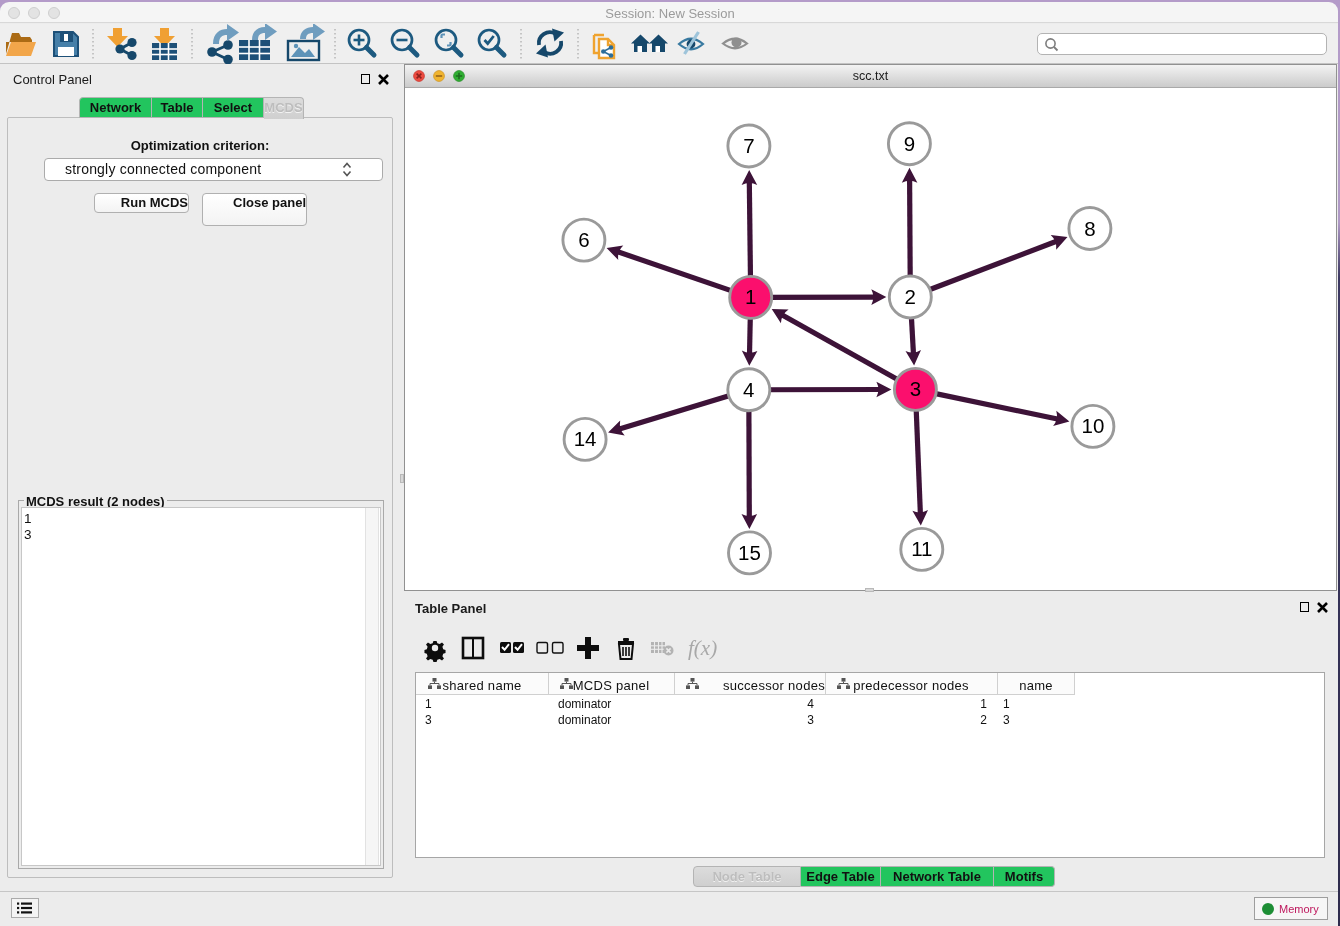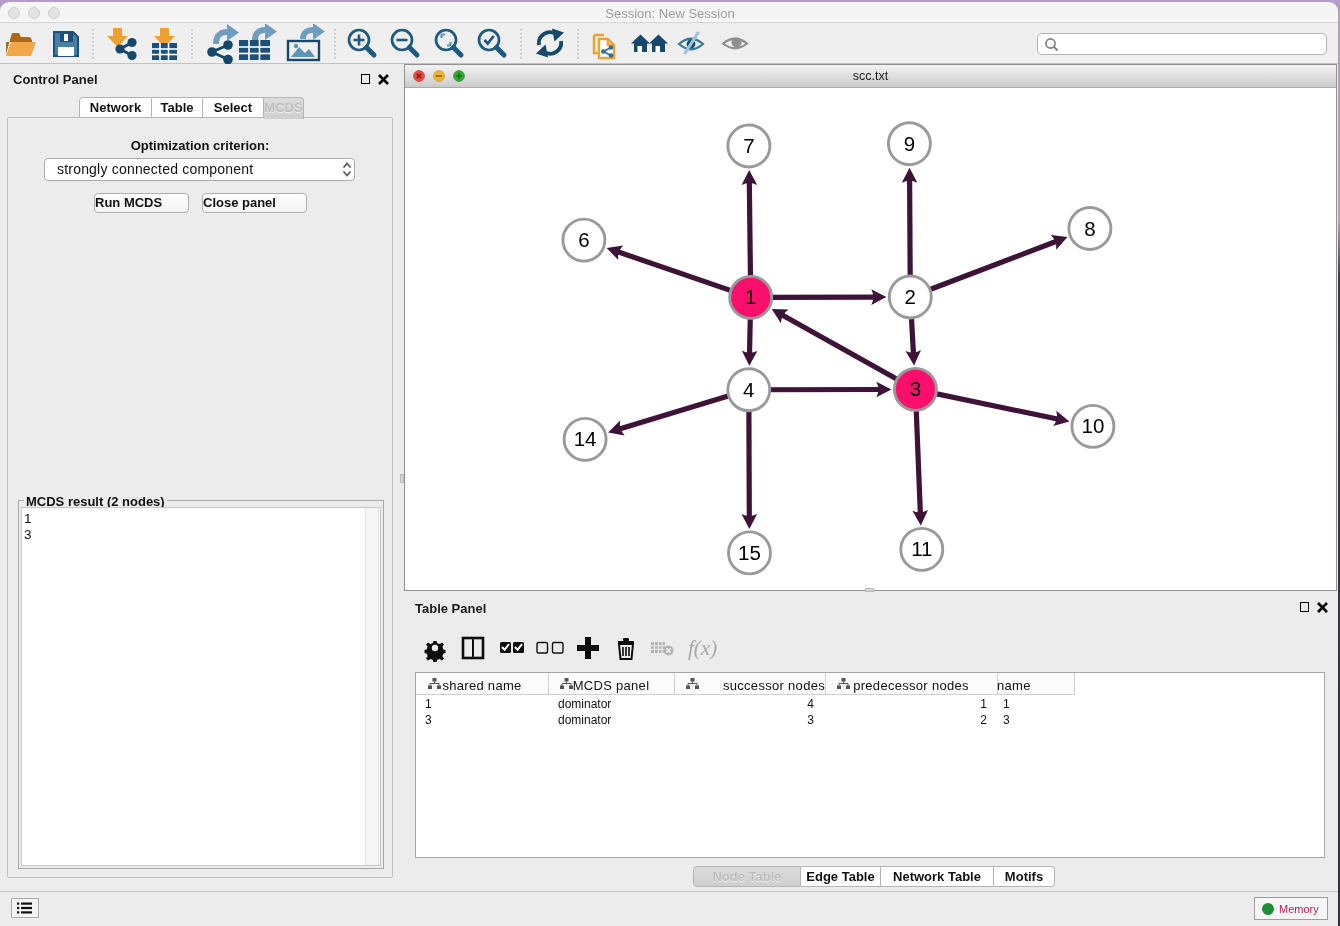--- a/index.html
+++ b/index.html
@@ -1,20 +1,20 @@
 <!DOCTYPE html>
 <html><head><meta charset="utf-8"><style>
 *{margin:0;padding:0;box-sizing:border-box}
 html,body{width:1340px;height:926px;overflow:hidden}
 body{font-family:"Liberation Sans",sans-serif;background:#ececec;position:relative}
 .abs{position:absolute}
 .tl{border-radius:50%;background:#e3e3e3;border:1px solid #cfcfcf;width:12px;height:12px;position:absolute;top:7px}
-.tab{display:inline-block;height:21px;line-height:20px;background:#ffffff;border:1px solid #b4b4b4;border-left:none;font-size:13px;color:#111;text-align:center;vertical-align:top}
+.tab{display:inline-block;height:21px;line-height:20px;background:#22c55e;border:1px solid #b4b4b4;border-left:none;font-size:13px;color:#111;text-align:center;vertical-align:top}
 .tabsel{background:linear-gradient(#dcdcdc,#cfcfcf);color:#bdbdbd;text-shadow:0 1px 0 #f2f2f2}
-.btn{position:absolute;background:linear-gradient(#ffffff,#f3f3f3);border:1px solid #b0b0b0;border-radius:4px;font-size:13px;color:#111;text-align:left}
+.btn{position:absolute;background:linear-gradient(#ffffff,#f3f3f3);border:1px solid #b0b0b0;border-radius:4px;font-size:13px;color:#111;text-align:right}
 </style></head><body>
 
 <div class="abs" style="left:0;top:0;width:1340px;height:14px;background:#b49bc9"></div>
 <div class="abs" style="right:0;top:0;width:2px;height:926px;background:linear-gradient(#b49bc9 0%,#af99c6 24%,#3c3862 30%,#2e2b4c 100%)"></div>
 
 <div class="abs" style="left:0;top:2px;width:1338px;height:21px;background:#f5f5f5;border-radius:9px 9px 0 0;border-bottom:1px solid #d8d8d8"></div>
 <div class="tl" style="left:8px"></div>
 <div class="tl" style="left:28px"></div>
 <div class="tl" style="left:48px"></div>
 <div class="abs" style="left:0;top:6px;width:1340px;text-align:center;font-size:13px;color:#9b9b9b">Session: New Session</div>
@@ -153,40 +153,40 @@
 </g>
 </g>
 </svg>
 
 <div class="abs" style="left:1037px;top:33px;width:290px;height:22px;background:#fff;border:1px solid #b3b3b3;border-radius:5px"></div>
 <svg class="abs" style="left:1044px;top:37px" width="16" height="16">
     <circle cx="6.5" cy="6.5" r="4.6" fill="none" stroke="#7d7d7d" stroke-width="1.6"></circle>
     <line x1="10" y1="10" x2="13.5" y2="13.5" stroke="#7d7d7d" stroke-width="1.8"></line>
   </svg>
 
-<div class="abs" style="left:13px;top:72px;font-size:13px;font-weight:bold;color:#1a1a1a">Control Panel</div>
+<div class="abs" style="left:13px;top:72px;font-size:13px;font-weight:normal;color:#1a1a1a">Control Panel</div>
 <div class="abs" style="left:361px;top:74px;width:9px;height:10px;border:1.6px solid #000"></div>
 <svg class="abs" style="left:377px;top:73px" width="13" height="13">
     <path d="M2,2 L11,11 M11,2 L2,11" stroke="#000" stroke-width="2.6"></path>
   </svg>
 
 <div class="abs" style="left:7px;top:117px;width:386px;height:761px;border:1px solid #bdbdbd;border-radius:2px;background:#ececec"></div>
 
 <div class="abs" style="left:79px;top:97px;height:21px;font-weight:bold">
 <span class="tab" style="width:73px;border-left:1px solid #b4b4b4;border-radius:4px 0 0 0">Network</span><span class="tab" style="width:51px">Table</span><span class="tab" style="width:61px">Select</span><span class="tab tabsel" style="width:40px;height:22px;border-bottom:none;border-radius:0 4px 0 0">MCDS</span>
 </div>
 <div class="abs" style="left:40px;top:138px;width:320px;text-align:center;font-size:13px;font-weight:bold;color:#111">Optimization criterion:</div>
 
-<div class="abs" style="left:44px;top:158px;width:311px;height:23px;background:#fff;border:1px solid #ababab;border-radius:4px;font-size:13px;color:#111;line-height:21px;padding-left:12px;font-size:14px;letter-spacing:0.2px">strongly connected component</div>
+<div class="abs" style="left:44px;top:158px;width:339px;height:23px;background:#fff;border:1px solid #ababab;border-radius:4px;font-size:13px;color:#111;line-height:21px;padding-left:20px;font-size:14px;letter-spacing:0.2px">strongly connected component</div>
 <svg class="abs" style="left:341px;top:162px" width="12" height="15">
     <path d="M2.5,5.5 L6,1.5 L9.5,5.5" fill="none" stroke="#555" stroke-width="1.6"></path>
     <path d="M2.5,9.5 L6,13.5 L9.5,9.5" fill="none" stroke="#555" stroke-width="1.6"></path>
   </svg>
 <div class="btn" style="left:94px;top:193px;width:95px;height:20px;line-height:18px;font-weight:bold">Run MCDS</div>
-<div class="btn" style="left:202px;top:193px;width:105px;height:20px;line-height:18px;font-weight:bold">Close panel</div>
+<div class="btn" style="left:202px;top:193px;width:105px;height:33px;line-height:18px;font-weight:bold">Close panel</div>
 
 <div class="abs" style="left:18px;top:500px;width:366px;height:369px;border:1px solid #a9a9a9"></div>
 <div class="abs" style="left:24px;top:494px;background:#ececec;padding:0 2px;font-size:13px;font-weight:bold;color:#111">MCDS result (2 nodes)</div>
 <div class="abs" style="left:21px;top:507px;width:360px;height:359px;background:#fff;border:1px solid #c7c7c7"></div>
 <div class="abs" style="left:365px;top:508px;width:14px;height:357px;background:#f6f6f6;border-left:1px solid #e2e2e2;border-right:1px solid #e2e2e2"></div>
 <div class="abs" style="left:24px;top:511px;font-size:13.5px;color:#111;line-height:16px">1<br>3</div>
 
 <div class="abs" style="left:404px;top:64px;width:933px;height:527px;border:1.5px solid #919191;background:#fff"></div>
 <div class="abs" style="left:405px;top:65px;width:931px;height:23px;background:linear-gradient(#f3f3f3,#cbcbcb);border-bottom:1px solid #a9a9a9"></div>
 <div class="abs" style="left:405px;top:69px;width:931px;text-align:center;font-size:12.5px;color:#1a1a1a">scc.txt</div>
@@ -352,21 +352,21 @@
 <div class="abs" style="left:825px;top:678px;width:172px;text-align:center;font-size:13px;letter-spacing:0.3px;color:#111">predecessor nodes</div>
 <svg class="abs" style="left:837px;top:678px" width="14" height="12">
     <g fill="#555">
       <rect x="4.5" y="0" width="4" height="3.6"></rect>
       <rect x="0" y="7.4" width="4" height="3.6"></rect>
       <rect x="9" y="7.4" width="4" height="3.6"></rect>
     </g>
     <path d="M6.5,3.6 V5.5 M2,7.4 V5.5 H11 V7.4" stroke="#555" stroke-width="1" fill="none"></path>
   </svg>
 <div class="abs" style="left:997px;top:673px;width:1px;height:22px;background:#d0d0d0"></div>
-<div class="abs" style="left:997px;top:678px;width:78px;text-align:left;font-size:13px;letter-spacing:0.3px;color:#111">name</div>
+<div class="abs" style="left:997px;top:678px;width:78px;text-align:center;font-size:13px;letter-spacing:0.3px;color:#111">name</div>
 <div class="abs" style="left:1074px;top:673px;width:1px;height:22px;background:#d0d0d0"></div>
 <div class="abs" style="left:425px;top:697px;font-size:12px;color:#111">1</div>
 <div class="abs" style="left:558px;top:697px;font-size:12px;color:#111">dominator</div>
 <div class="abs" style="left:674px;top:697px;width:140px;text-align:right;font-size:12px;color:#111">4</div>
 <div class="abs" style="left:825px;top:697px;width:162px;text-align:right;font-size:12px;color:#111">1</div>
 <div class="abs" style="left:1003px;top:697px;font-size:12px;color:#111">1</div>
 <div class="abs" style="left:425px;top:713px;font-size:12px;color:#111">3</div>
 <div class="abs" style="left:558px;top:713px;font-size:12px;color:#111">dominator</div>
 <div class="abs" style="left:674px;top:713px;width:140px;text-align:right;font-size:12px;color:#111">3</div>
 <div class="abs" style="left:825px;top:713px;width:162px;text-align:right;font-size:12px;color:#111">2</div>

